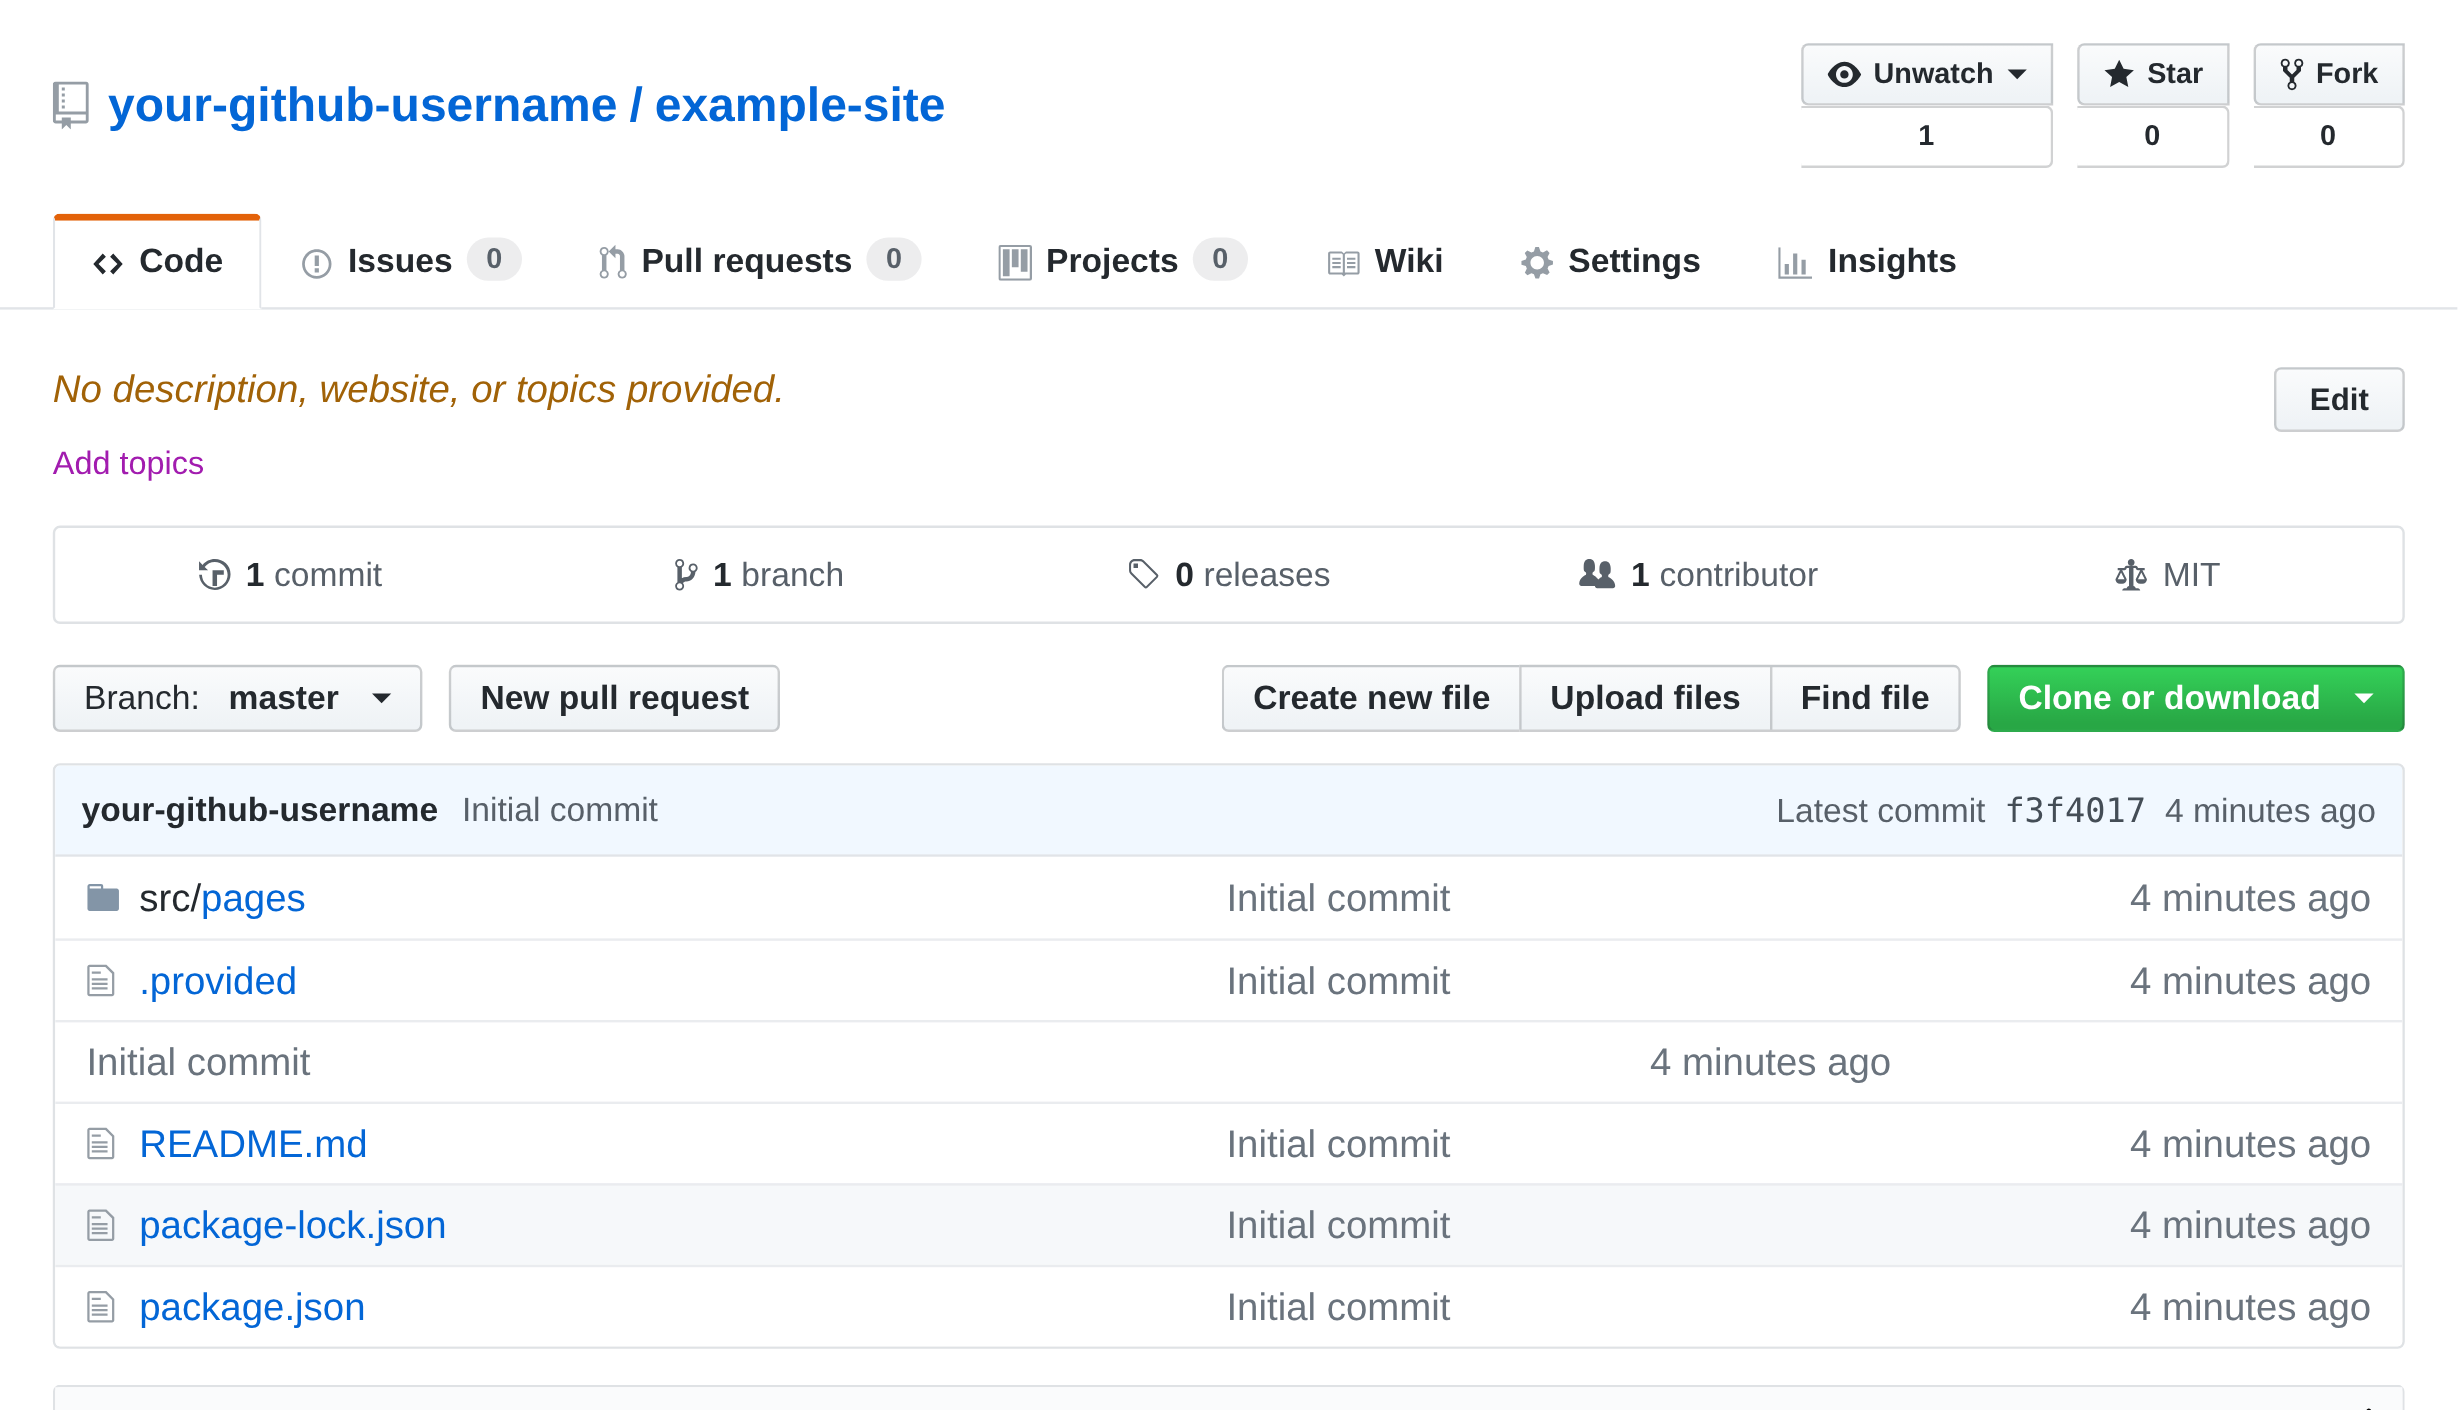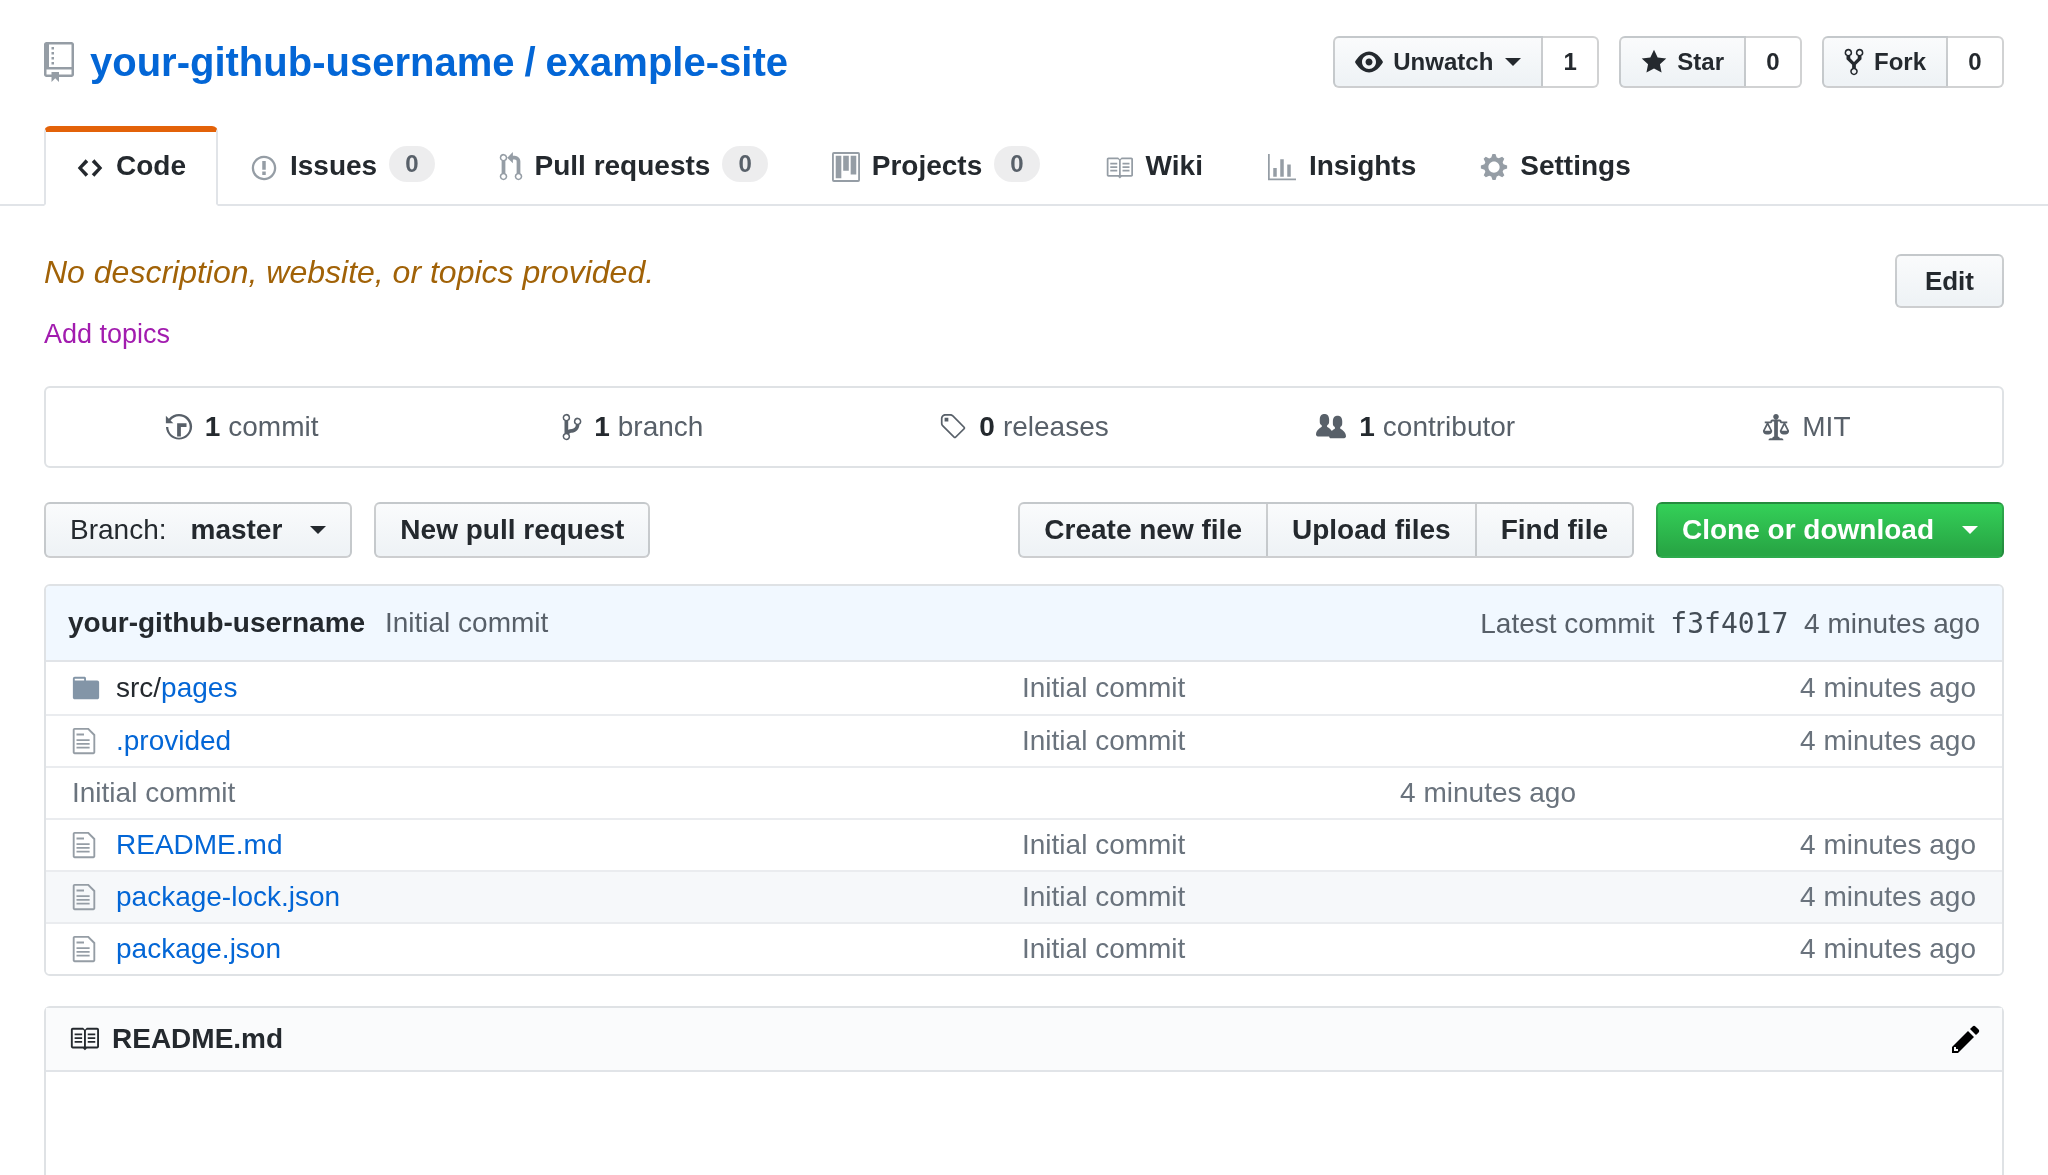--- a/index.html
+++ b/index.html
@@ -9,21 +9,21 @@
 
   
   .pagehead-top { padding-top:36px; display:flex; justify-content:space-between; align-items:center; }
   .repo-title { display:flex; align-items:center; font-size:40px; color:#0366d6; }
   .repo-title .repo-icon { margin-right:16px; display:inline-flex; }
   .repo-title a { color:#0366d6; text-decoration:none; }
   .repo-title .sep { margin:0 10px; }
   .repo-title .repo-name { font-weight:bold; }
 
   .pagehead-actions { display:flex; gap:20px; }
-  .social-group { display:inline-flex; }
+  .social-group { display:inline-flex;flex-direction:column; }
   .btn { display:inline-flex; align-items:center; justify-content:center;
     background:linear-gradient(-180deg,#fafbfc,#eff3f6 90%);
     border:2px solid rgba(27,31,35,.2); border-radius:6px;
     font-weight:bold; color:#24292e; cursor:pointer; }
   .btn-sm { height:52px; padding:0 20px; font-size:24px; }
   .social-group .btn-sm { border-radius:6px 0 0 6px; }
   .social-count { height:52px; min-width:56px; padding:0 18px; display:inline-flex; align-items:center; justify-content:center;
     background:#fff; border:2px solid rgba(27,31,35,.2); border-left:0; border-radius:0 6px 6px 0;
     font-size:24px; font-weight:bold; color:#24292e; }
   .btn .oct { margin-right:10px; }
@@ -68,22 +68,22 @@
 
   
   .file-wrap { margin-top:26px; border:2px solid #dfe2e5; border-radius:6px; overflow:hidden; }
   .commit-tease { display:flex; justify-content:space-between; align-items:center; height:76px;
     padding:0 22px; background:#f1f8ff; border-bottom:2px solid #e1e4e8; font-size:28px; }
   .commit-tease .author { font-weight:bold; color:#24292e; margin-right:12px; cursor:pointer; }
   .commit-tease .msg { color:#586069; cursor:pointer; }
   .commit-tease .right { color:#586069; }
   .commit-tease .sha { font-family:"DejaVu Sans Mono","Liberation Mono",monospace; color:#444d56; margin:0 8px; }
   .files-table { display:block; }
-  .file-row { display:grid; grid-template-columns: 950px 1fr 400px; align-items:center; height:52px;
-    padding:0 26px; border-top:2px solid #eaecef; font-size:28px; background:#fff; }
+  .file-row { display:grid; grid-template-columns: 950px 1fr 400px; align-items:center; height:68px;
+    padding:0 26px; border-top:2px solid #eaecef; font-size:32px; background:#fff; }
   .file-row:first-child { border-top:0; }
   .file-row.hovered { background:#f6f8fa; }
   .file-cell-name { display:flex; align-items:center; min-width:0; }
   .file-cell-name .oct { width:44px; color:#959da5; display:inline-flex; }
   .file-row .icon-folder { color:#8395a7; }
   .file-link { color:#0366d6; text-decoration:none; cursor:pointer; }
   .file-link .prefix { color:#24292e; }
   .file-cell-msg { color:#6a737d; text-decoration:none; cursor:pointer; }
   .file-cell-time { text-align:right; color:#6a737d; }
 
@@ -191,33 +191,33 @@
     <a class="reponav-item">
       <span class="oct">
         <svg width="30" height="28" viewBox="0 0 16 16">
             <path fill-rule="evenodd" d="M3 5h4v1H3V5zm0 3h4V7H3v1zm0 2h4V9H3v1zm11-5h-4v1h4V5zm0 2h-4v1h4V7zm0 2h-4v1h4V9zm2-6v9c0 .55-.45 1-1 1H9.5l-1 1-1-1H2c-.55 0-1-.45-1-1V3c0-.55.45-1 1-1h5.5l1 1 1-1H15c.55 0 1 .45 1 1zm-8 .5L7.5 3H2v9h6V3.5zm7-.5H9.5l-.5.5V12h6V3z"></path>
           </svg>
       </span>
       <span>Wiki</span>
     </a>
     <a class="reponav-item">
       <span class="oct">
+        <svg width="28" height="30" viewBox="0 0 14 16">
+            <path fill-rule="evenodd" d="M14 8.77v-1.6l-1.94-.64-.45-1.09.88-1.84-1.13-1.13-1.81.91-1.09-.45-.69-1.92h-1.6l-.63 1.94-1.11.45-1.84-.88-1.13 1.13.91 1.81-.45 1.09L0 7.23v1.59l1.94.64.45 1.09-.88 1.84 1.13 1.13 1.81-.91 1.09.45.69 1.92h1.59l.63-1.94 1.11-.45 1.84.88 1.13-1.13-.92-1.81.47-1.09L14 8.75v.02zM7 11c-1.66 0-3-1.34-3-3s1.34-3 3-3 3 1.34 3 3-1.34 3-3 3z"></path>
+          </svg>
+      </span>
+      <span>Settings</span>
+    </a>
+    <a class="reponav-item">
+      <span class="oct">
         <svg width="30" height="28" viewBox="0 0 16 16">
             <path fill-rule="evenodd" d="M16 14v1H0V0h1v14h15zM5 13H3V8h2v5zm4 0H7V3h2v10zm4 0h-2V6h2v7z"></path>
           </svg>
       </span>
       <span>Insights</span>
-    </a>
-    <a class="reponav-item">
-      <span class="oct">
-        <svg width="28" height="30" viewBox="0 0 14 16">
-            <path fill-rule="evenodd" d="M14 8.77v-1.6l-1.94-.64-.45-1.09.88-1.84-1.13-1.13-1.81.91-1.09-.45-.69-1.92h-1.6l-.63 1.94-1.11.45-1.84-.88-1.13 1.13.91 1.81-.45 1.09L0 7.23v1.59l1.94.64.45 1.09-.88 1.84 1.13 1.13 1.81-.91 1.09.45.69 1.92h1.59l.63-1.94 1.11-.45 1.84.88 1.13-1.13-.92-1.81.47-1.09L14 8.75v.02zM7 11c-1.66 0-3-1.34-3-3s1.34-3 3-3 3 1.34 3 3-1.34 3-3 3z"></path>
-          </svg>
-      </span>
-      <span>Settings</span>
     </a>
   </div>
 </nav>
 
 <div class="container">
 
   <div class="about">
     <div>
       <p class="about-desc">No description, website, or topics provided.</p>
       <a class="add-topics">Add topics</a>

